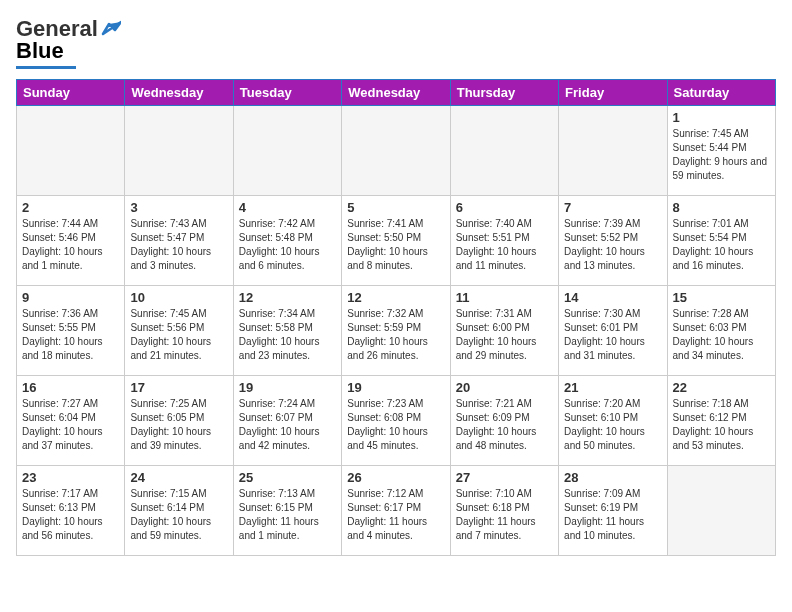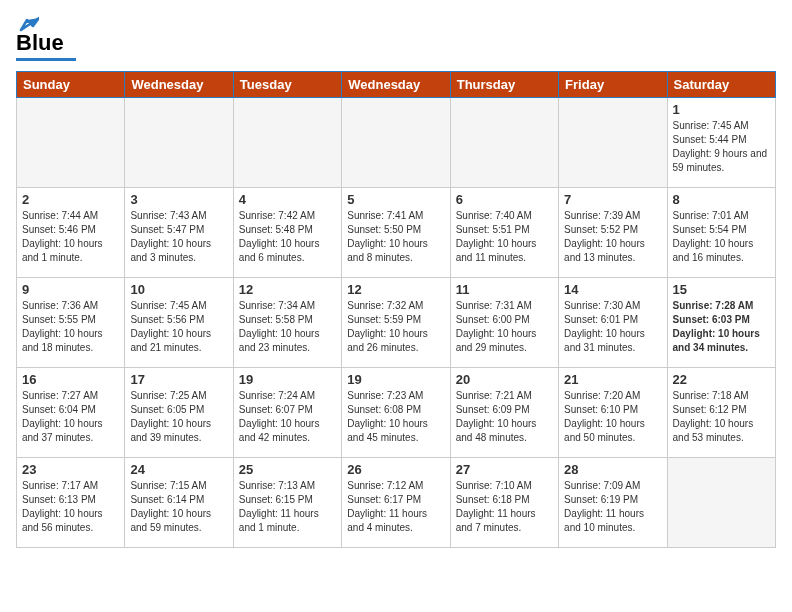--- a/index.html
+++ b/index.html
@@ -39,21 +39,21 @@
       font-size: 15px;
       font-weight: normal;
       color: #333;
     }
     .calendar {
       width: 100%;
       border-collapse: collapse;
       border: 1px solid #ccc;
     }
     .calendar th {
-      background: #c2410c;
+      background: #a21caf;
       color: #fff;
       font-size: 13px;
       font-weight: bold;
       padding: 5px 6px;
       text-align: left;
       border: 1px solid #2979c5;
     }
     .calendar td {
       vertical-align: top;
       border: 1px solid #ccc;
@@ -82,20 +82,21 @@
     .calendar tr:nth-child(odd) td:not(.empty) {
       background: #fff;
     }
   </style>
 </head>
 <body>
 
 <div class="header">
   <div class="logo">
     <div style="display:flex;align-items:center;">
+      <span style="font-size:22px;font-weight:bold;color:#333;">General</span>
       <svg width="22" height="18" viewBox="0 0 22 18" style="margin: 0 1px;">
         <polygon points="4,14 10,4 16,10 22,2" fill="none" stroke="#2979c5" stroke-width="2.5" stroke-linejoin="round"></polygon>
         <polygon points="10,4 22,2 16,10" fill="#2979c5"></polygon>
       </svg>
     </div>
     <div style="font-size:22px;font-weight:bold;color:#000000;margin-top:-4px;">Blue</div>
     <div class="logo-line"></div>
   </div>
   <div class="title-block">
     <h1></h1>
@@ -206,21 +207,21 @@
 Daylight: 10 hours and 29 minutes.</div>
         </td>
         <td>
           <span class="day-num">14</span>
           <div class="day-info" style="white-space: pre-line;">Sunrise: 7:30 AM
 Sunset: 6:01 PM
 Daylight: 10 hours and 31 minutes.</div>
         </td>
         <td>
           <span class="day-num">15</span>
-          <div class="day-info" style="white-space: pre-line; font-weight: bold;">Sunrise: 7:28 AM
+          <div class="day-info" style="white-space: pre-line;">Sunrise: 7:28 AM
 Sunset: 6:03 PM
 Daylight: 10 hours and 34 minutes.</div>
         </td>
       </tr>
       <tr>
         <td>
           <span class="day-num">16</span>
           <div class="day-info" style="white-space: pre-line;">Sunrise: 7:27 AM
 Sunset: 6:04 PM
 Daylight: 10 hours and 37 minutes.</div>

